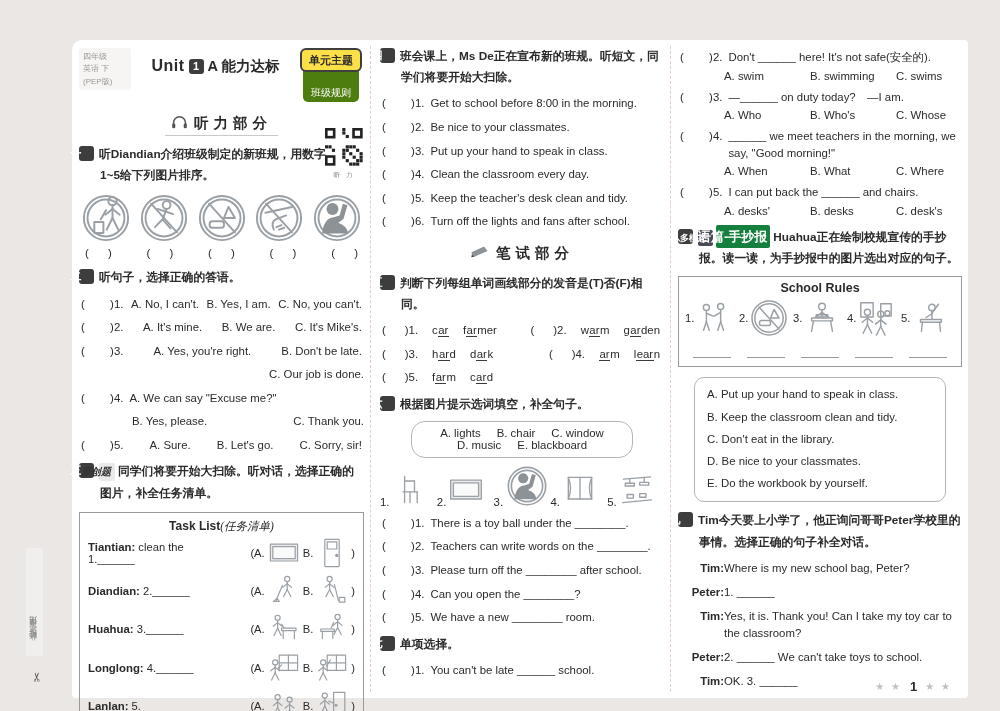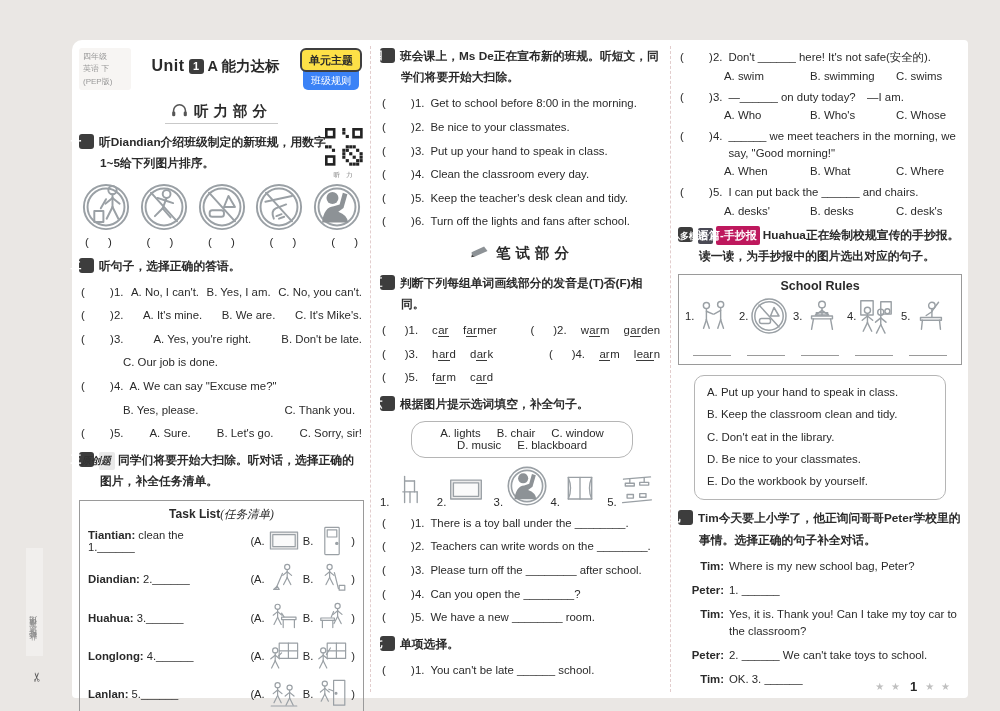--- a/index.html
+++ b/index.html
@@ -24,46 +24,46 @@
   .hdr{display:flex;align-items:flex-start;margin-top:8px;}
   .edition{width:46px;font-size:8px;line-height:1.55;color:#999;background:#f7f5f3;border-radius:3px;padding:3px 2px 2px 4px;}
   .unit-title{flex:1;text-align:center;padding-top:9px;font-weight:bold;white-space:nowrap;}
   .unit-title .u{font-size:16px;letter-spacing:.5px;}
   .numbox{display:inline-block;width:15px;height:15px;line-height:15px;background:#3d3d3d;color:#fff;
     border-radius:3px;text-align:center;font-size:11px;font-weight:bold;vertical-align:1px;margin:0 4px;}
   .unit-title .t{font-size:14.5px;}
   .theme{width:62px;margin-right:2px;}
   .theme-top{border:2px solid #3f3f3f;border-radius:6px;background:#fde047;font-weight:bold;font-size:11px;
     text-align:center;padding:3px 0 2px;position:relative;z-index:1;}
-  .theme-bot{background:#3b82f6;color:#fff;font-size:10px;text-align:center;border-radius:0 0 5px 5px;
-    padding:4px 0 2px;margin:-2px 3px 0 3px;}
+  .theme-bot{background:#4d7c0f;color:#fff;font-size:10px;text-align:center;border-radius:0 0 5px 5px;
+    padding:16px 0 2px;margin:-2px 3px 0 3px;}
 
   
   .part-hdr{display:flex;justify-content:center;align-items:center;gap:6px;font-weight:bold;
     font-size:14.5px;letter-spacing:5px;margin:12px auto 4px;width:fit-content;
     border-bottom:1px solid #c9c9c9;padding:0 6px 2px;}
   .part-hdr.nop{border-bottom:none;}
 
   .qr{position:absolute;right:0px;top:88px;width:40px;text-align:center;}
   .qr-cap{font-size:6.5px;color:#777;letter-spacing:2px;margin-top:1px;}
 
   
   .sec{font-size:11.8px;font-weight:bold;line-height:1.8;margin-top:8px;
     padding-left:21px;text-indent:-21px;}
   .sec .numbox{margin:0 5px 0 0;}
   .sec.pr{padding-right:34px;}
   .badge{display:inline-block;font-size:10px;font-style:italic;background:#e9e9e9;color:#333;
     border-radius:2px;padding:0 3px;margin-right:3px;font-family:"Liberation Serif",serif;}
   .badge.dark{background:#4a4a55;color:#fff;font-style:normal;font-family:inherit;font-size:9px;}
-  .badge.gray{background:#be185d;color:#fff;font-style:normal;font-family:inherit;font-size:11px;}
+  .badge.gray{background:#15803d;color:#fff;font-style:normal;font-family:inherit;font-size:13px;}
 
   
   .qrow{display:flex;gap:6px;font-size:11.4px;font-weight:normal;margin:7px 0 0 2px;line-height:1.45;}
   .qrow.spread{justify-content:space-between;padding-right:2px;}
-  .qrow.ind{margin-left:44px;}
+  .qrow.ind{margin-left:44px;justify-content:flex-end;}
   .qrow.wide{gap:86px;}
   .p{white-space:pre;}
   .opts{display:flex;margin:4px 0 0 46px;font-size:11.4px;}
   .opts span{width:86px;}
   .opts span:last-child{width:auto;}
 
   
   .signs{display:flex;justify-content:space-between;margin-top:6px;padding:0 1px;}
   .parens{display:flex;justify-content:space-between;font-size:11.5px;margin-top:3px;padding:0 6px;}
   .parens span{white-space:pre;}
@@ -94,21 +94,21 @@
   .rulesbox .ttl{text-align:center;font-weight:bold;font-size:12.5px;}
   .rulespics{display:flex;align-items:center;margin-top:3px;font-size:11.2px;font-weight:normal;}
   .rulespics .pic{display:flex;align-items:center;gap:1px;flex:1;}
   .blanks{display:flex;justify-content:space-around;margin-top:10px;}
   .bl{display:inline-block;width:38px;height:9px;border-bottom:1px solid #9a9a9a;}
   .optbox{border:1px solid #b5b5b5;border-radius:10px;width:226px;margin:10px auto 0;
     padding:5px 12px 7px;font-size:11.4px;font-weight:normal;line-height:1.95;}
 
   
   .dlg{margin-top:4px;}
-  .dlgrow{display:grid;grid-template-columns:46px 1fr;column-gap:5px;font-size:11.4px;
+  .dlgrow{display:grid;grid-template-columns:46px 1fr;font-size:11.4px;
     font-weight:normal;margin-top:7px;line-height:1.5;}
   .who{text-align:right;font-weight:bold;}
 
   
   .footer{position:absolute;right:10px;bottom:6px;display:flex;align-items:center;gap:8px;}
   .footer .stars{color:#c0c0c0;font-size:10px;letter-spacing:2px;}
   .footer .pg-num{font-weight:bold;font-size:13px;}
 
   
   .tear{position:absolute;left:26px;top:548px;width:20px;height:130px;}

